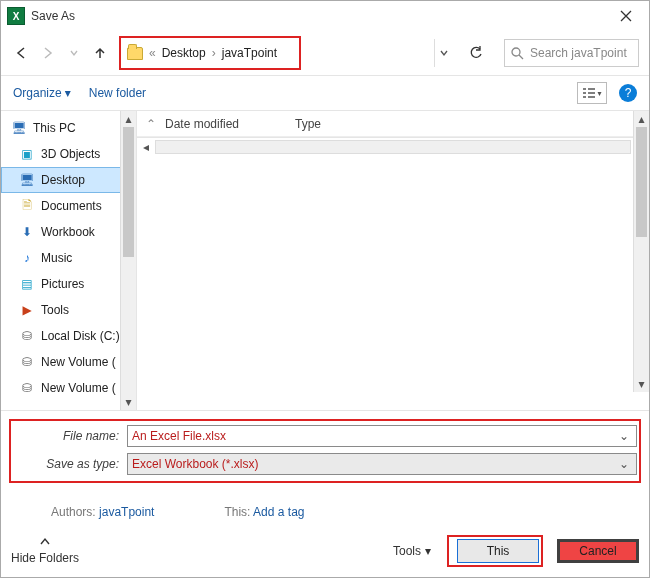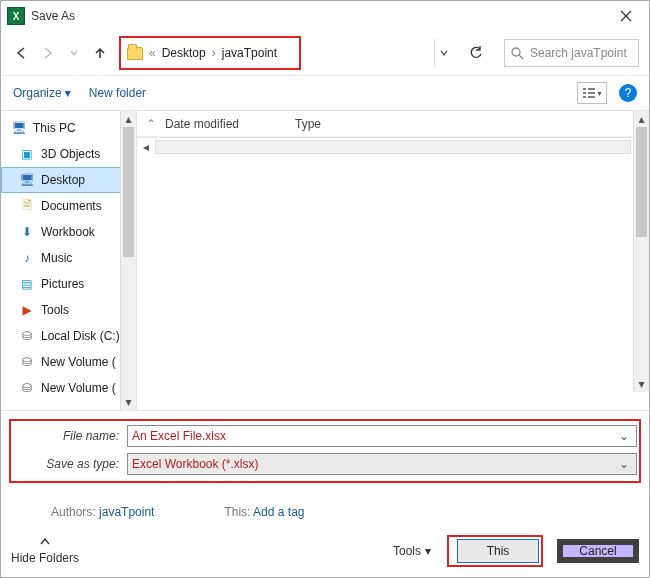--- a/index.html
+++ b/index.html
@@ -57,21 +57,21 @@
   .combo .cv{flex:1; color:#b91c1c;}
   .combo .carrow{width:16px;text-align:center;color:#555;}
   .hlred { border:2px solid #d22; padding:2px; margin:-2px;}
   .meta-row { display:flex; margin-top:24px; padding-left:40px; gap:70px;}
   .meta-lbl{ color:#777;} .meta-link{ color:#1b5aa0;}
   .thumbrow { padding-left:150px; margin-top:14px; color:#333; display:flex; align-items:center; gap:6px;}
   .cbx{ width:13px;height:13px;border:1px solid #666; }
   .footer { display:flex; align-items:center; padding:8px 10px 10px 10px; gap:8px;}
   .hidefolders{ display:flex; align-items:center; gap:4px; color:#333;flex-direction:column;}
   .ftools{ margin-left:auto; display:flex; align-items:center; gap:4px; color:#333;}
-  .btn { width:82px; height:24px; border:6px solid #404040; background:#c4b5fd; display:flex; align-items:center; justify-content:center; color:#222; margin-left:6px;}
+  .btn { width:82px; height:24px; border:3px solid #404040; background:#ef4444; display:flex; align-items:center; justify-content:center; color:#222; margin-left:6px;}
   .btn.primary{ border:1px solid #1a6fd6; background:#e8e8e8;}
   .save-hl{ border:2px solid #d22; padding:2px; margin-left:8px;}
   svg{display:block}
 </style>
 </head>
 <body>
 
 <div class="window">
 
   <div class="titlebar">

